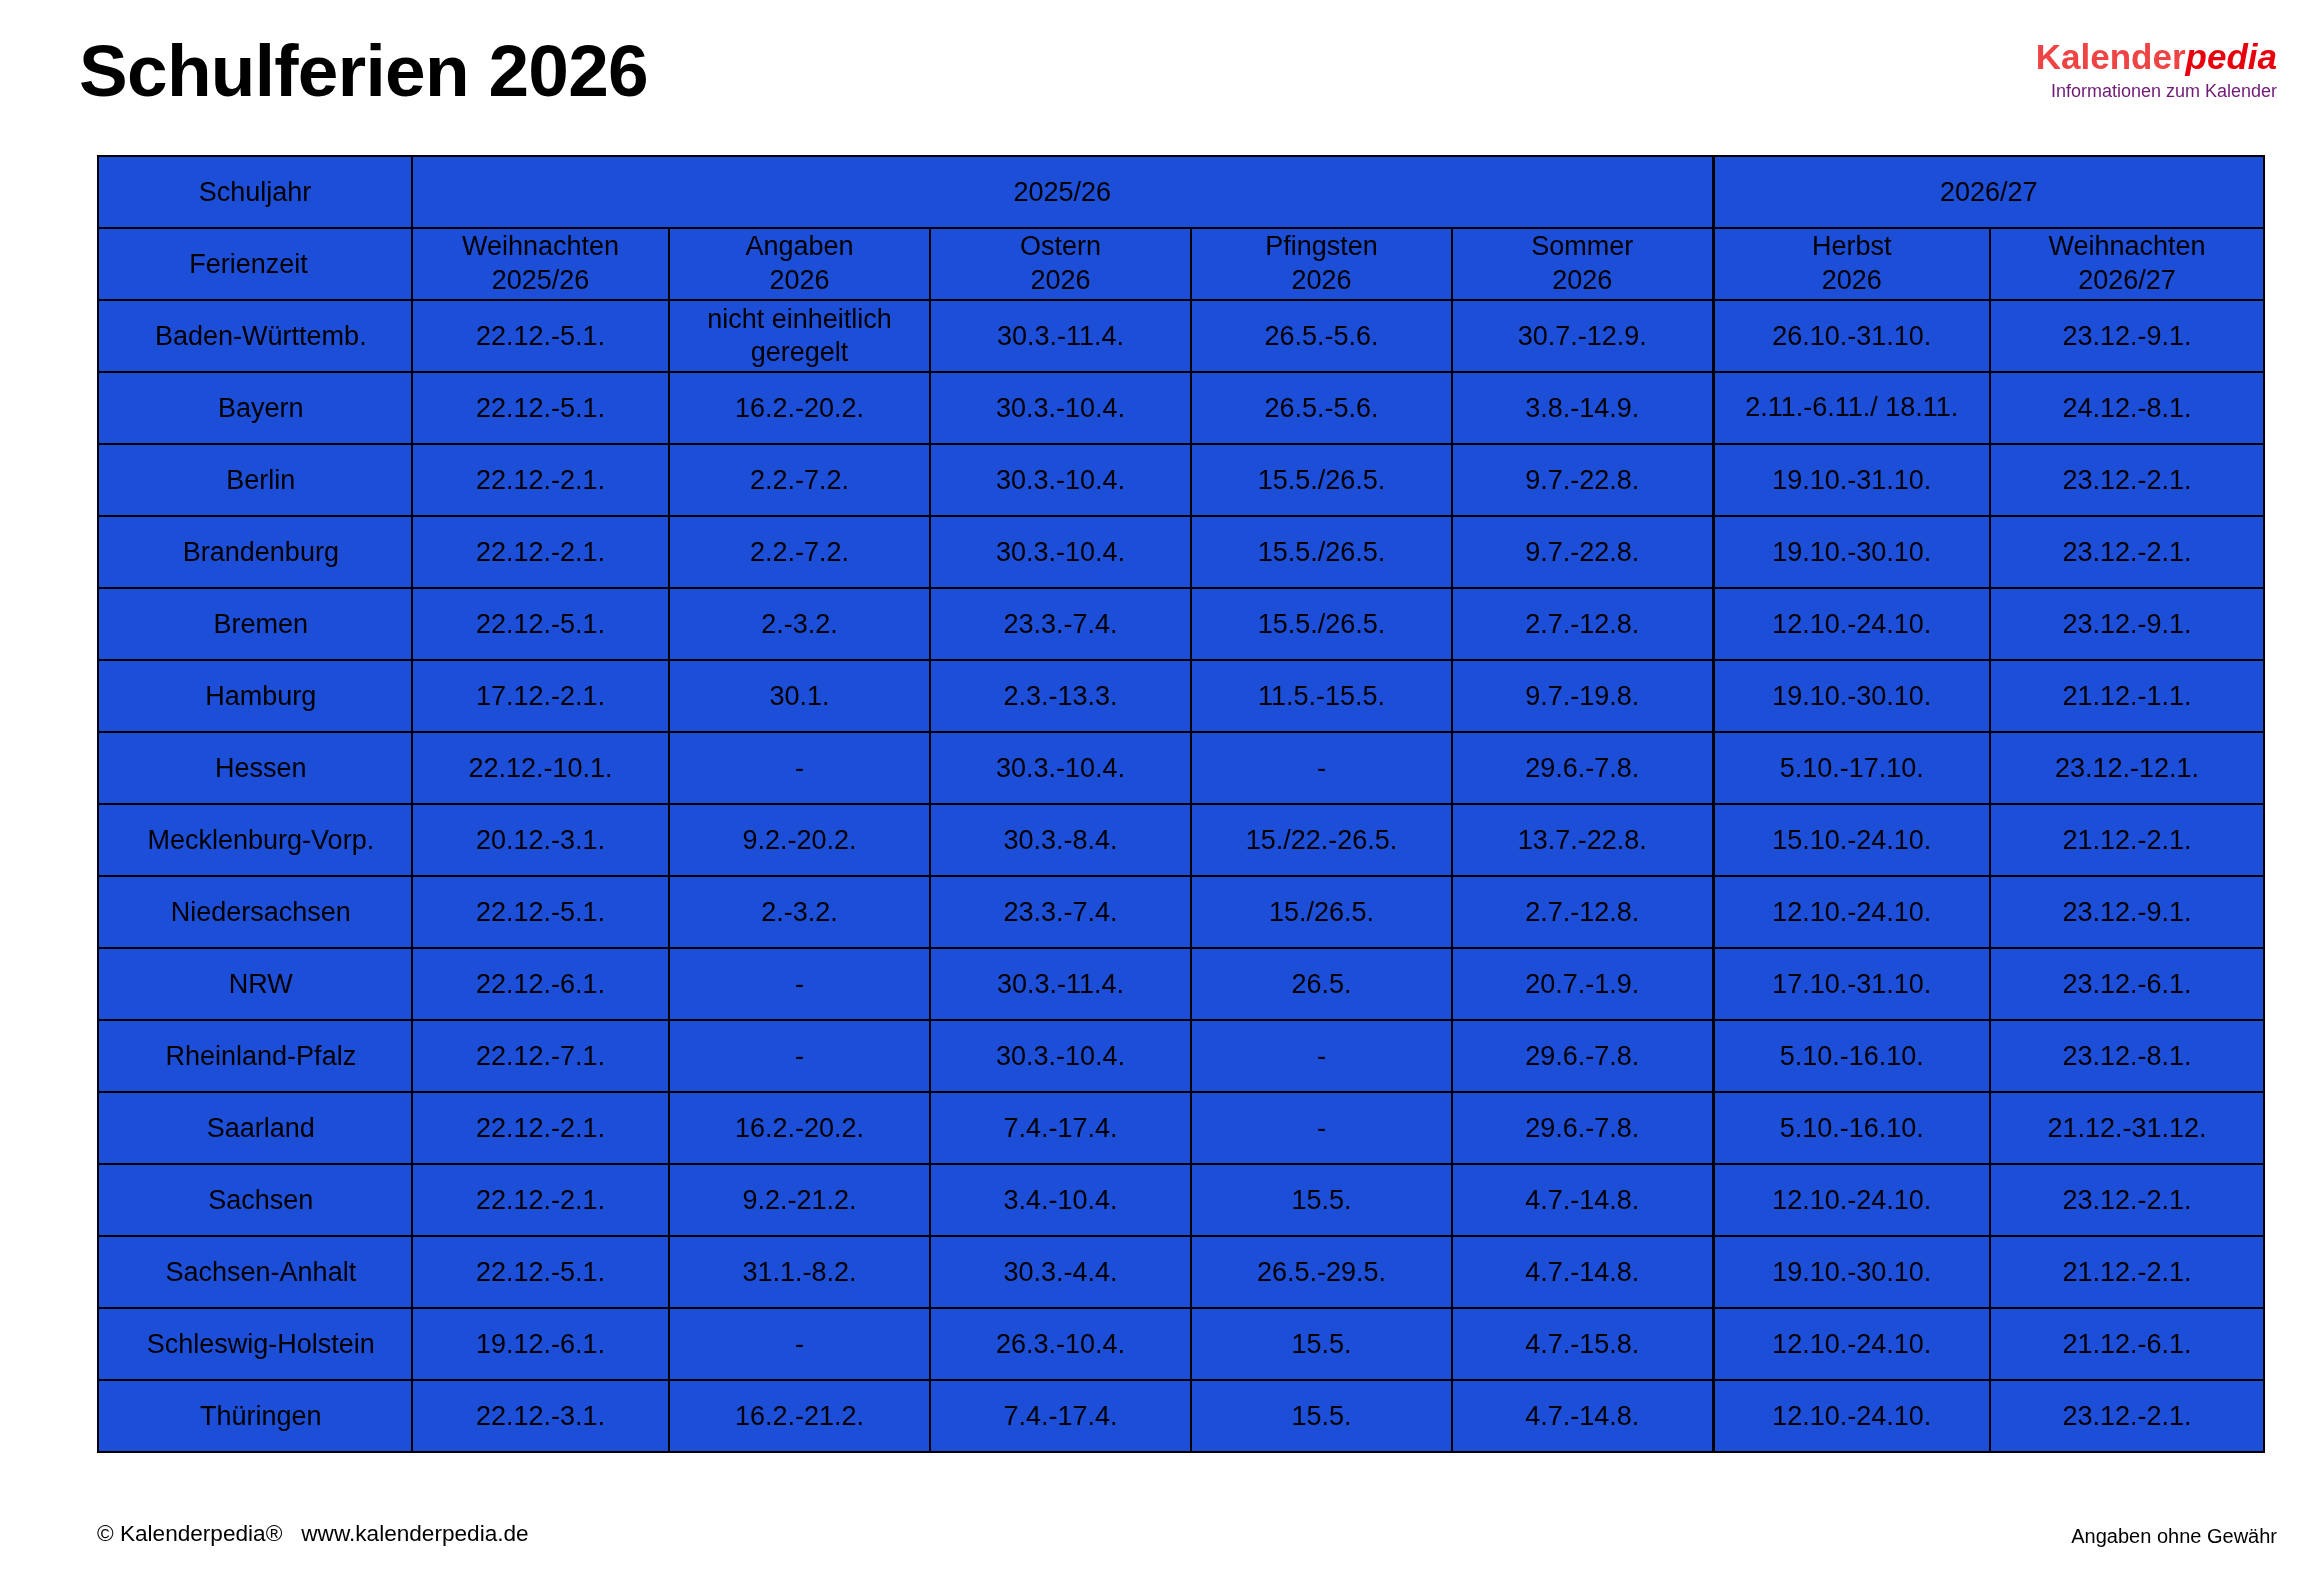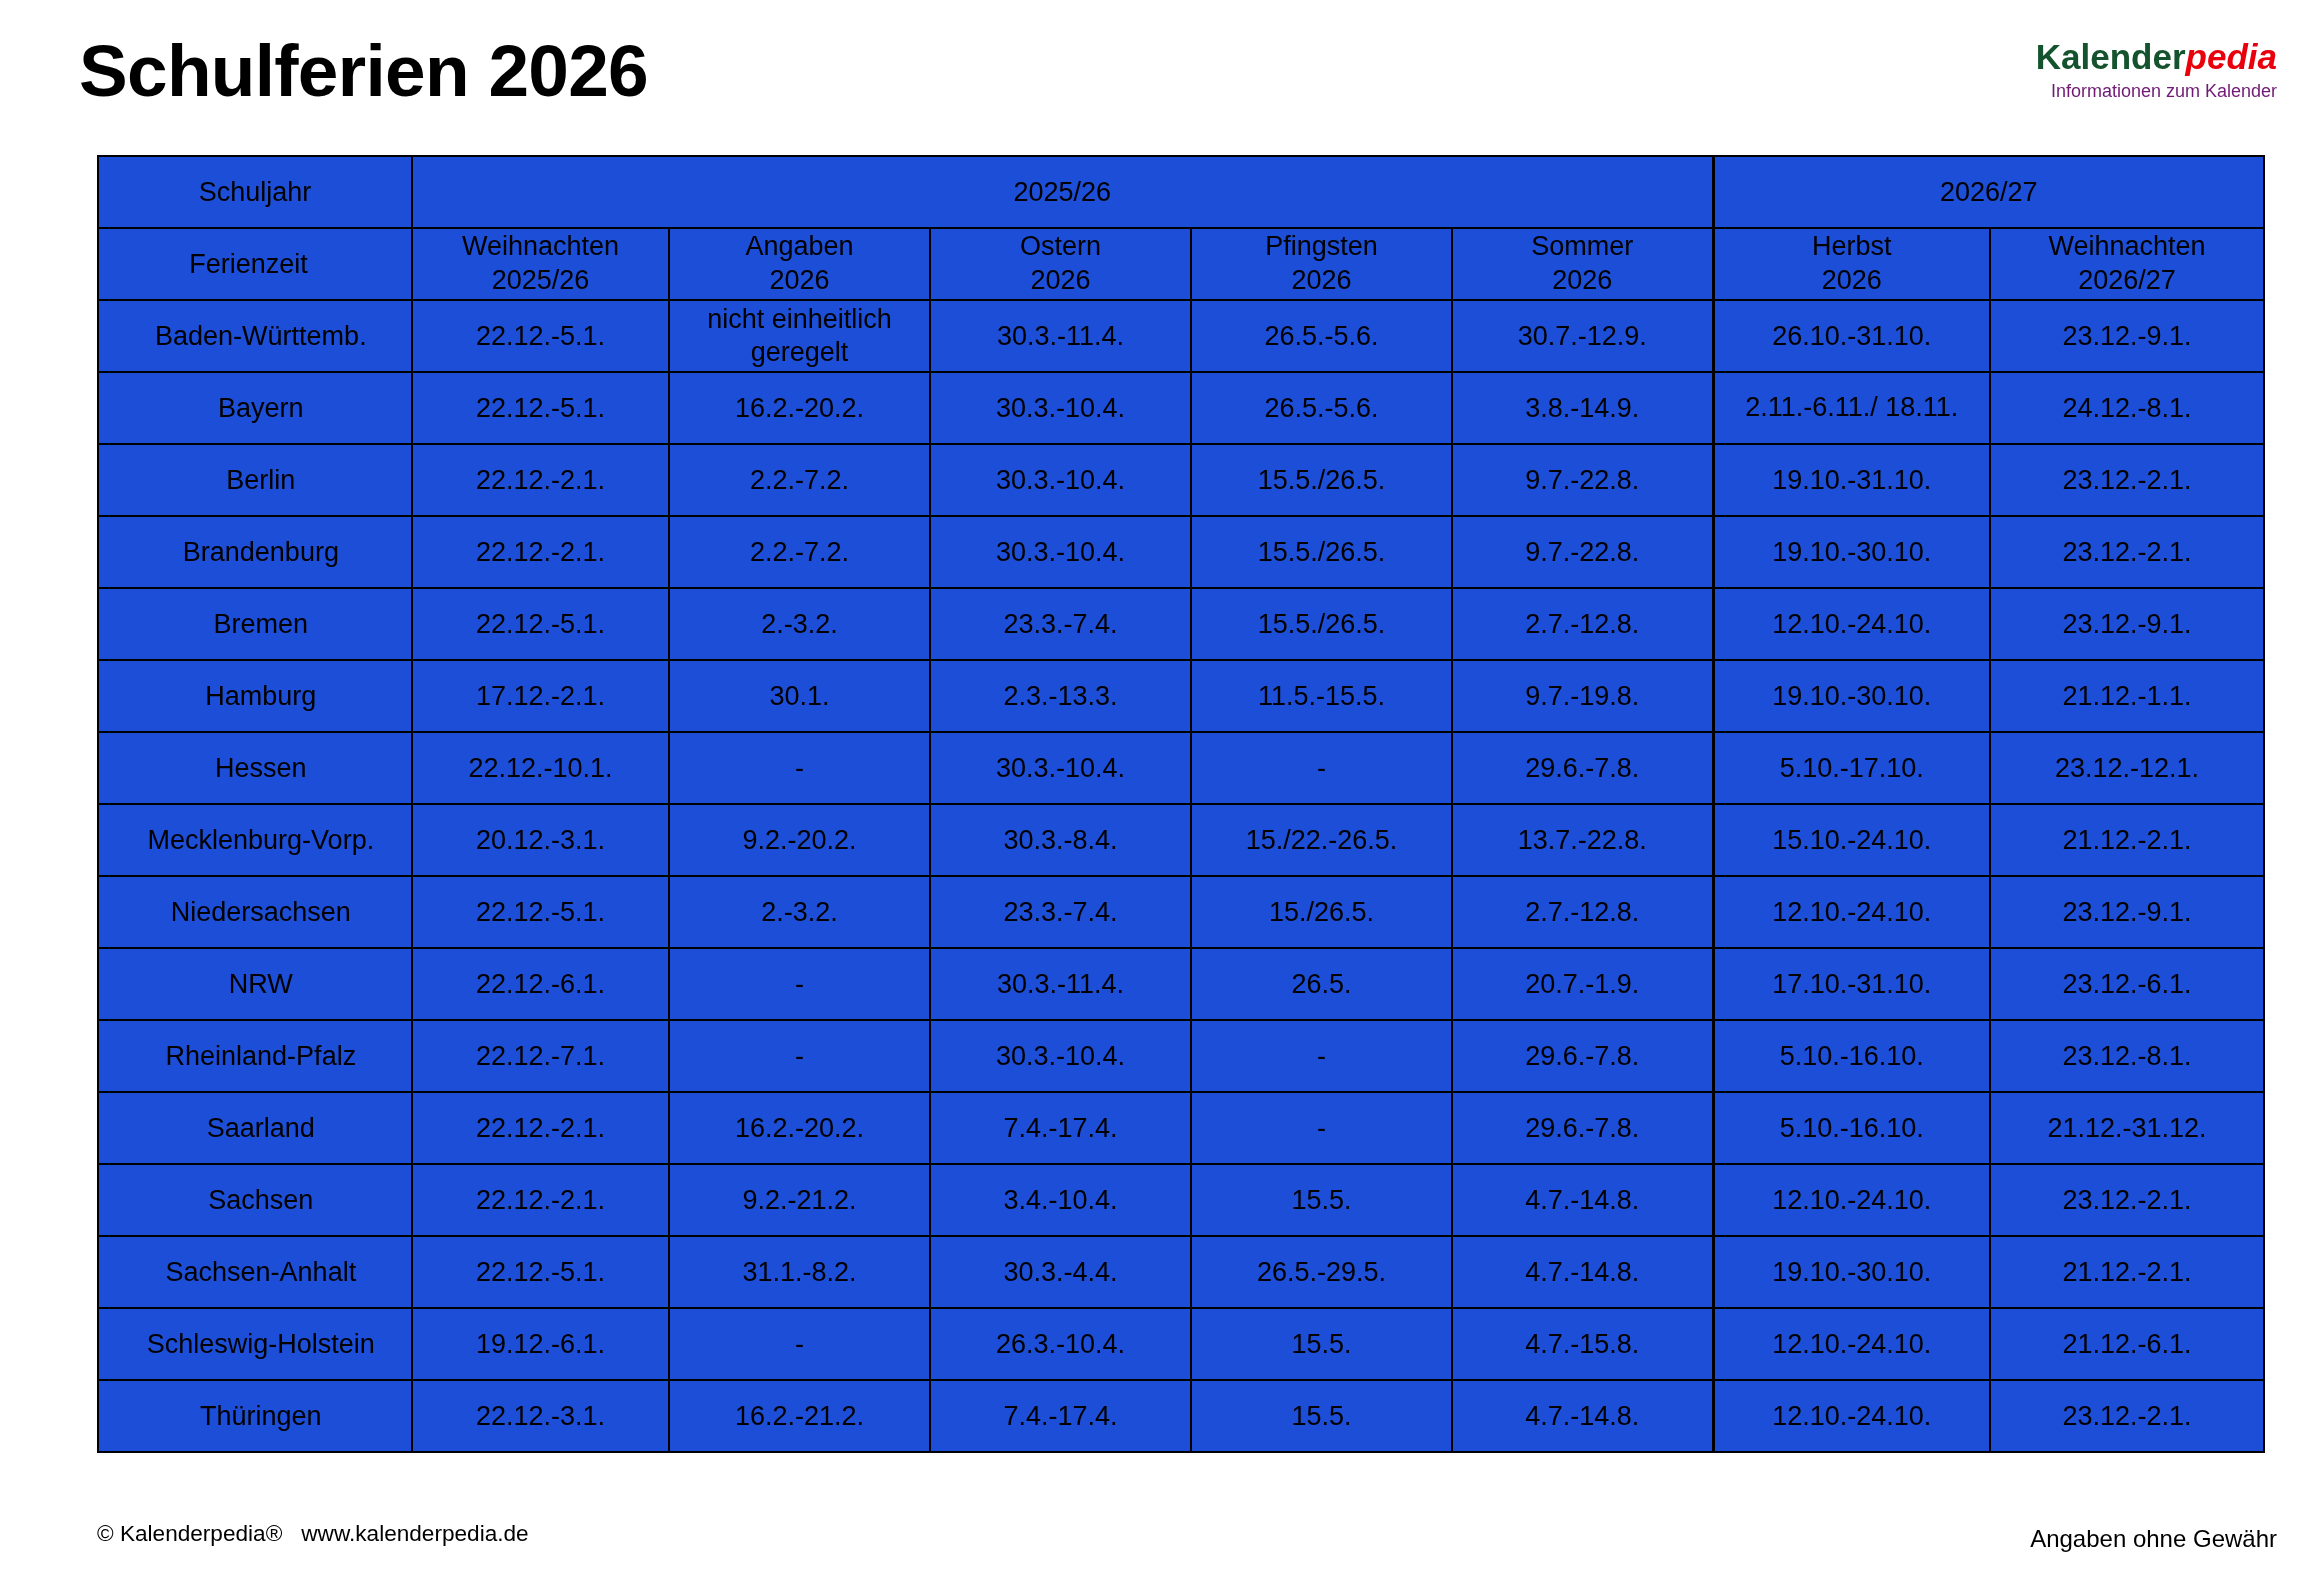--- a/index.html
+++ b/index.html
@@ -43,21 +43,21 @@
     right: 42px;
     top: 39px;
     text-align: right;
     line-height: 1.05;
   }
   .brand-main {
     font-size: 35px;
     font-weight: bold;
     white-space: nowrap;
   }
-  .brand-main .kalender { color: #14532d; }
+  .brand-main .kalender { color: #ef4444; }
   .brand-main .pedia { color: #e8000d; font-style: italic; }
   .brand-sub {
     font-size: 18px;
     color: #701a75;
     margin-top: 5.8px;
     white-space: nowrap;
   }
   
   .table-wrap {
     position: absolute;
@@ -144,21 +144,21 @@
     left: 17px;
     top: 0;
     font-size: 22.6px;
     white-space: nowrap;
   }
   .footer-left .spacer { display: inline-block; width: 19px; }
   .footer-right {
     position: absolute;
     right: 0;
     top: 4.4px;
-    font-size: 24px;
+    font-size: 20px;
     white-space: nowrap;
   }
 </style>
 </head>
 <body>
 
 <div class="page">
 
   <div class="header">
     <div class="doc-title">Schulferien 2026</div>

